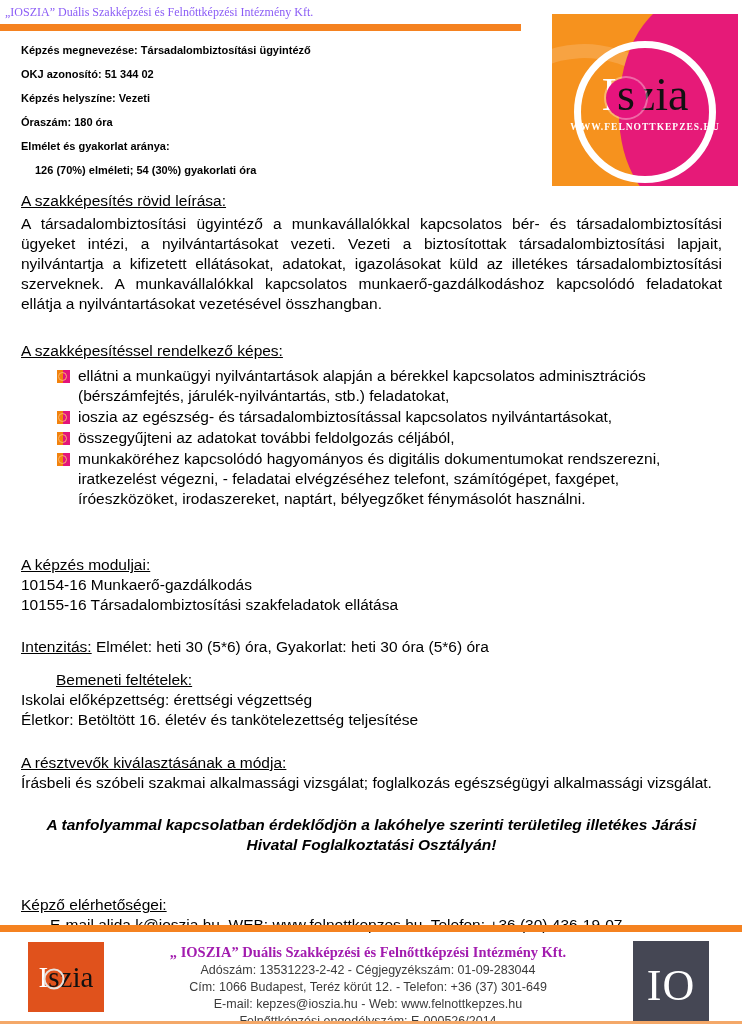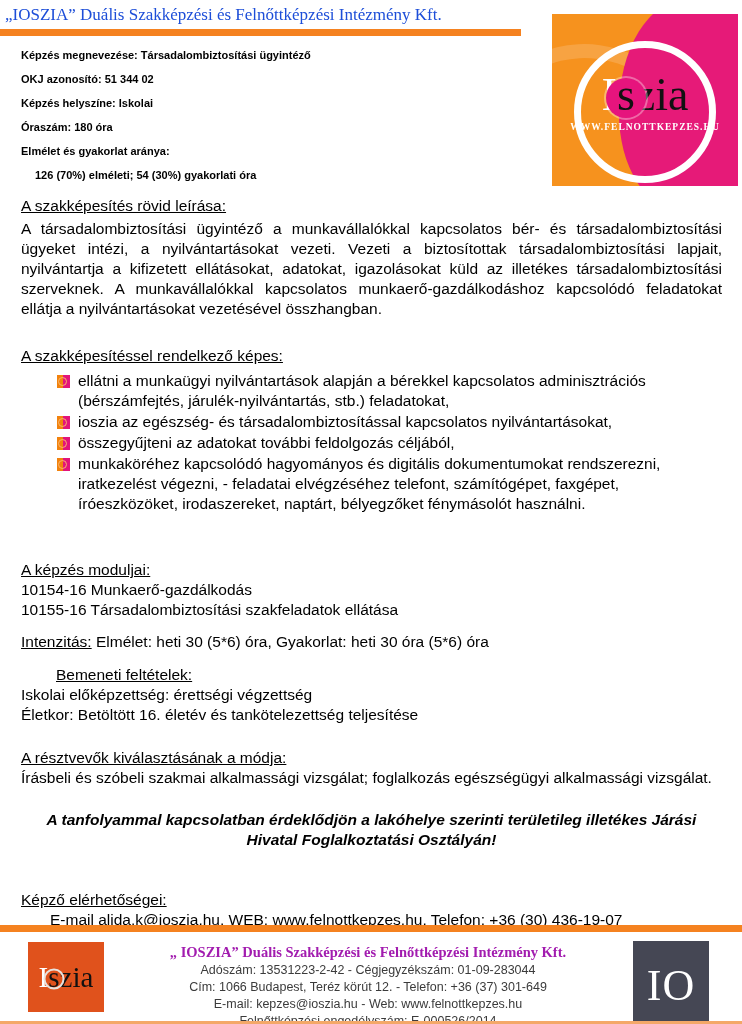--- a/index.html
+++ b/index.html
@@ -6,21 +6,21 @@
   html,body { background:#e9e9e9; }
   .page {
     position:relative; width:742px; height:1024px; margin:0 auto;
     background:#ffffff; overflow:hidden;
     font-family:"Liberation Sans", sans-serif; color:#000;
   }
   
   .doc-title {
     padding:5px 12px 0 5px;
     font-family:"Liberation Serif", serif;
-    font-size:17px; color:#1d4ed8;
+    font-size:12px; color:#8b5cf6;
   }
   .accent-rule { margin-top:4px; width:521px; height:7px; background:#F58220; }
 
   
   .logo-big {
     position:absolute; left:552px; top:14px; width:186px; height:172px;
     background:#F6921E; overflow:hidden;
   }
   .logo-big .swoosh {
     position:absolute; left:-40%; top:18%; width:120%; height:120%;
@@ -76,21 +76,21 @@
   .bullet-ico {
     position:absolute; left:36px; top:4px; width:13px; height:13px;
     background:linear-gradient(90deg,#F2820D 0 46%,#E3147A 46% 100%);
   }
   .bullet-ico::after {
     content:""; position:absolute; left:1px; top:2px; width:7px; height:7px;
     border:1.5px solid #f9b46a; border-radius:50%;
   }
 
   .m-modules-title { margin-top:46px; }
-  .m-intensity { margin-top:12px; }
+  .m-intensity { margin-top:22px; }
   .m-entry-title { margin-top:13px;margin-left:35px; }
   .m-select-title { margin-top:23px; }
 
   .notice {
     margin-top:22px; text-align:center; font-weight:bold; font-style:italic;
     font-size:15.5px; line-height:20px;
   }
   .m-contact-title { margin-top:40px; }
   .contact-line { padding-left:29px; }
   .contact-line a { color:#000; }
@@ -141,21 +141,21 @@
     <div class="ring"></div>
     <div class="wordmark"><span class="i">I</span><span class="s-wrap"><span class="disc"></span><span class="s-ch">s</span></span><span>zia</span></div>
     <div class="caption">WWW.FELNOTTKEPZES.HU</div>
   </div>
 
   <div class="content">
 
     <div class="course">
       <div>Képzés megnevezése: Társadalombiztosítási ügyintéző</div>
       <div>OKJ azonosító: 51 344 02</div>
-      <div>Képzés helyszíne: Iskolai</div>
+      <div>Képzés helyszíne: Vezeti</div>
       <div>Óraszám: 180 óra</div>
       <div>Elmélet és gyakorlat aránya:</div>
       <div class="indent">126 (70%) elméleti; 54 (30%) gyakorlati óra</div>
     </div>
 
     <div class="sec-title m-desc-title">A szakképesítés rövid leírása:</div>
     <div class="body-text just m-desc-body">A társadalombiztosítási ügyintéző a munkavállalókkal kapcsolatos bér- és társadalombiztosítási ügyeket intézi, a nyilvántartásokat vezeti. Vezeti a biztosítottak társadalombiztosítási lapjait, nyilvántartja a kifizetett ellátásokat, adatokat, igazolásokat küld az illetékes társadalombiztosítási szerveknek. A munkavállalókkal kapcsolatos munkaerő-gazdálkodáshoz kapcsolódó feladatokat ellátja a nyilvántartásokat vezetésével összhangban.</div>
 
     <div class="sec-title m-comp-title">A szakképesítéssel rendelkező képes:</div>
     <ul class="comp-list">

